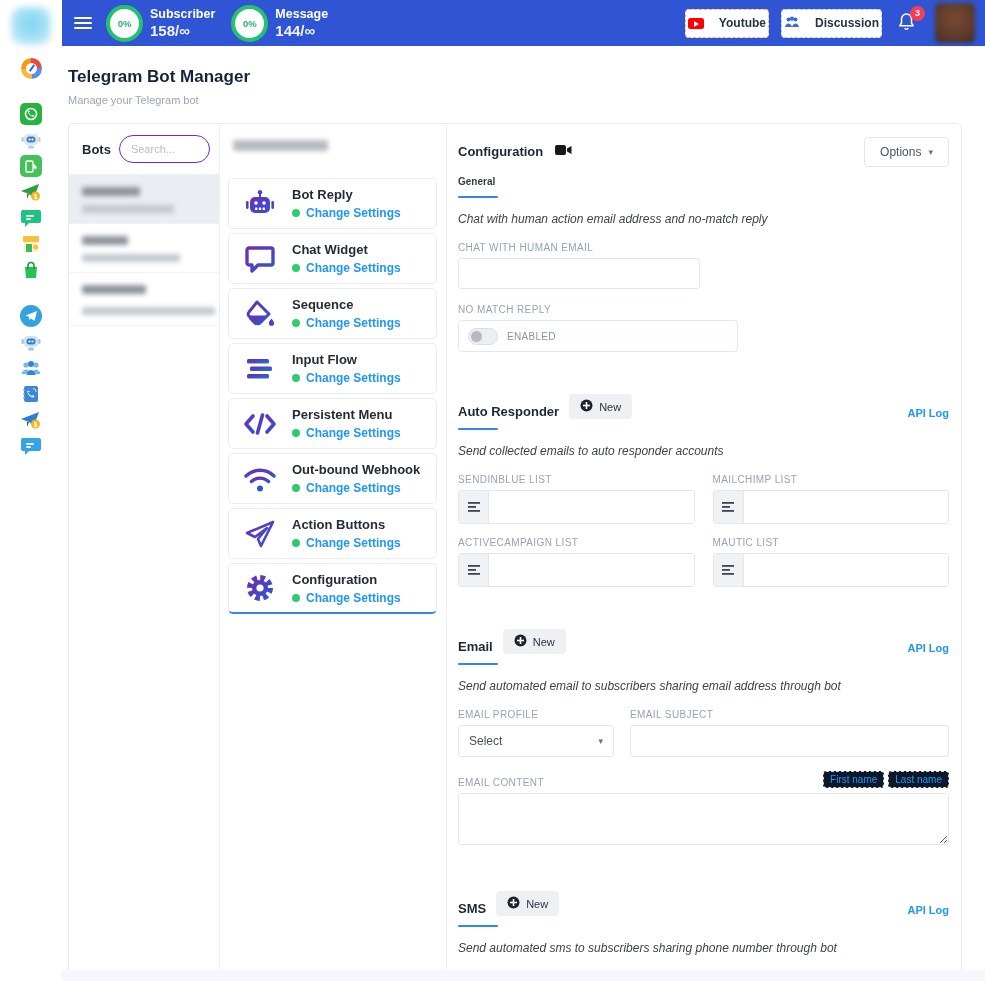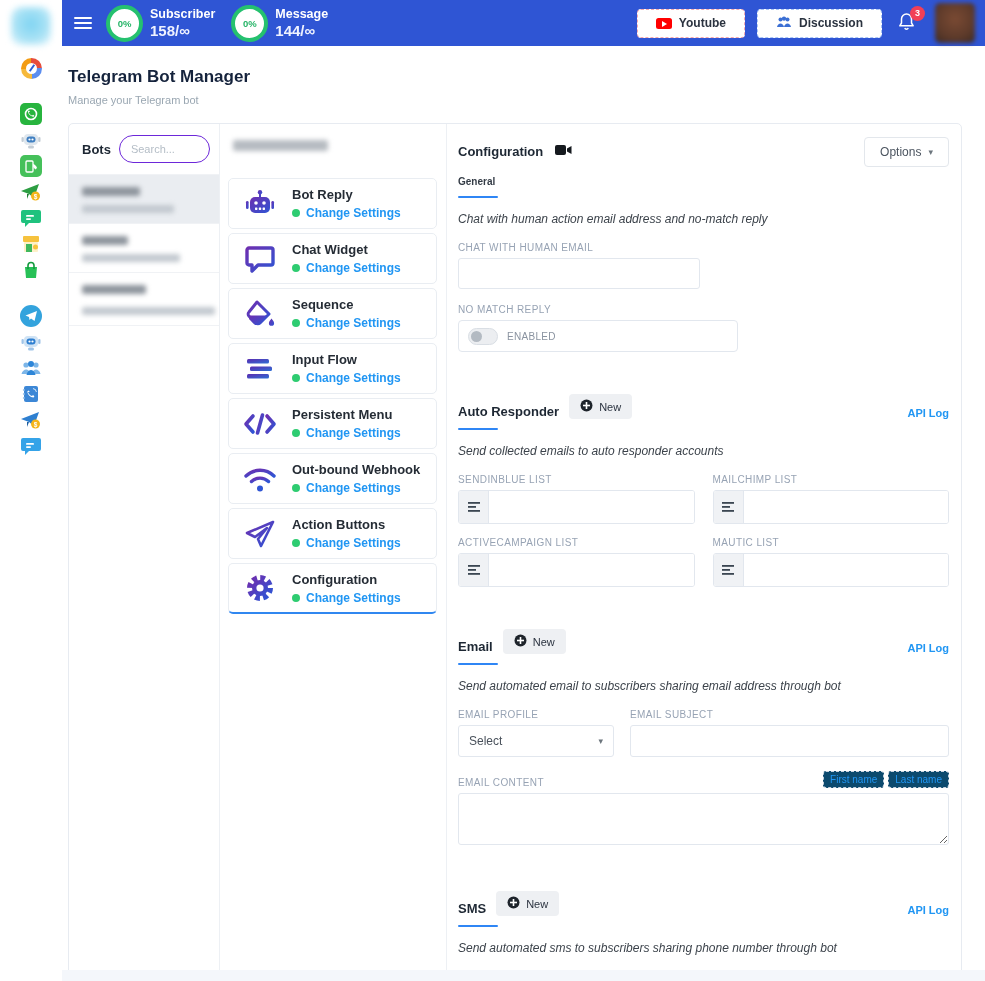--- a/index.html
+++ b/index.html
@@ -50,22 +50,22 @@
   .ring {
     width: 37px; height: 37px; border-radius: 50%;
     border: 4px solid #25c16f; background: #fff;
     display: flex; align-items: center; justify-content: center;
     font-size: 9.5px; font-weight: bold; color: #25b467;
   }
   .stat-label { color: #fff; font-size: 12.5px; font-weight: bold; line-height: 1.25; }
   .stat-count { color: #eef2ff; font-size: 15px; font-weight: bold; }
   .top-right { margin-left: auto; display: flex; align-items: center; gap: 12px; }
   .pill-btn {
-    background: #fff; border-radius: 4px; height: 29px; padding: 0 18px;
-    display: flex; align-items: center; gap: 7px;
+    background: #fff; border-radius: 4px; height: 29px; padding: 0 2px;
+    display: flex; align-items: center; gap: 15px;
     font-size: 12px; font-weight: bold; color: #2b3340; cursor: pointer;
   }
   .pill-btn.yt { border: 1px dashed #f3a7ae; }
   .pill-btn.disc { border: 1px dashed #a9c4f5; }
   .yt-icon { width: 16px; height: 11px; background: #f00; border-radius: 2.5px; position: relative; }
   .yt-icon::after { content:""; position:absolute; left:6px; top:3px; border-left:5px solid #fff; border-top:3px solid transparent; border-bottom:3px solid transparent; }
   .bell-wrap { position: relative; cursor: pointer; margin-left: 4px; }
   .badge {
     position: absolute; top: -6px; right: -10px; min-width: 15px; height: 15px;
     background: #f23f57; color: #fff; border-radius: 50%;
@@ -157,21 +157,21 @@
   .email-grid { display: grid; grid-template-columns: 156px 1fr; column-gap: 16px; margin-top: 2px; }
   .select-box {
     height: 32px; border: 1px solid #e2e7ee; border-radius: 3px; background: #fff;
     display: flex; align-items: center; padding: 0 10px; font-size: 12px; color: #49515b; cursor: pointer;
   }
   .select-box .caret { margin-left: auto; }
   .chips-row { display: flex; justify-content: flex-end; gap: 4px; margin-bottom: 4px; }
   .label-chip-row { display: flex; align-items: flex-end; }
   .chip {
     font-size: 10px; color: #2196f3; border: 1px dashed #c9d4e0; border-radius: 3px;
-    padding: 2px 6px; background: #0c4a6e; cursor: pointer; white-space: nowrap;
+    padding: 2px 6px; background: #0f172a; cursor: pointer; white-space: nowrap;
   }
   .content-area {
     width: 100%; border: 1px solid #e2e7ee; border-radius: 3px; resize: vertical;
     font-family: "Liberation Sans", sans-serif; font-size: 12px; padding: 6px 8px; outline: none;
   }
   .bottom-strip { position: absolute; left: 62px; right: 0; bottom: 0; height: 11px; background: #f4f7fb; }
   .mt14 { margin-top: 14px; }
 </style>
 </head>
 <body>

